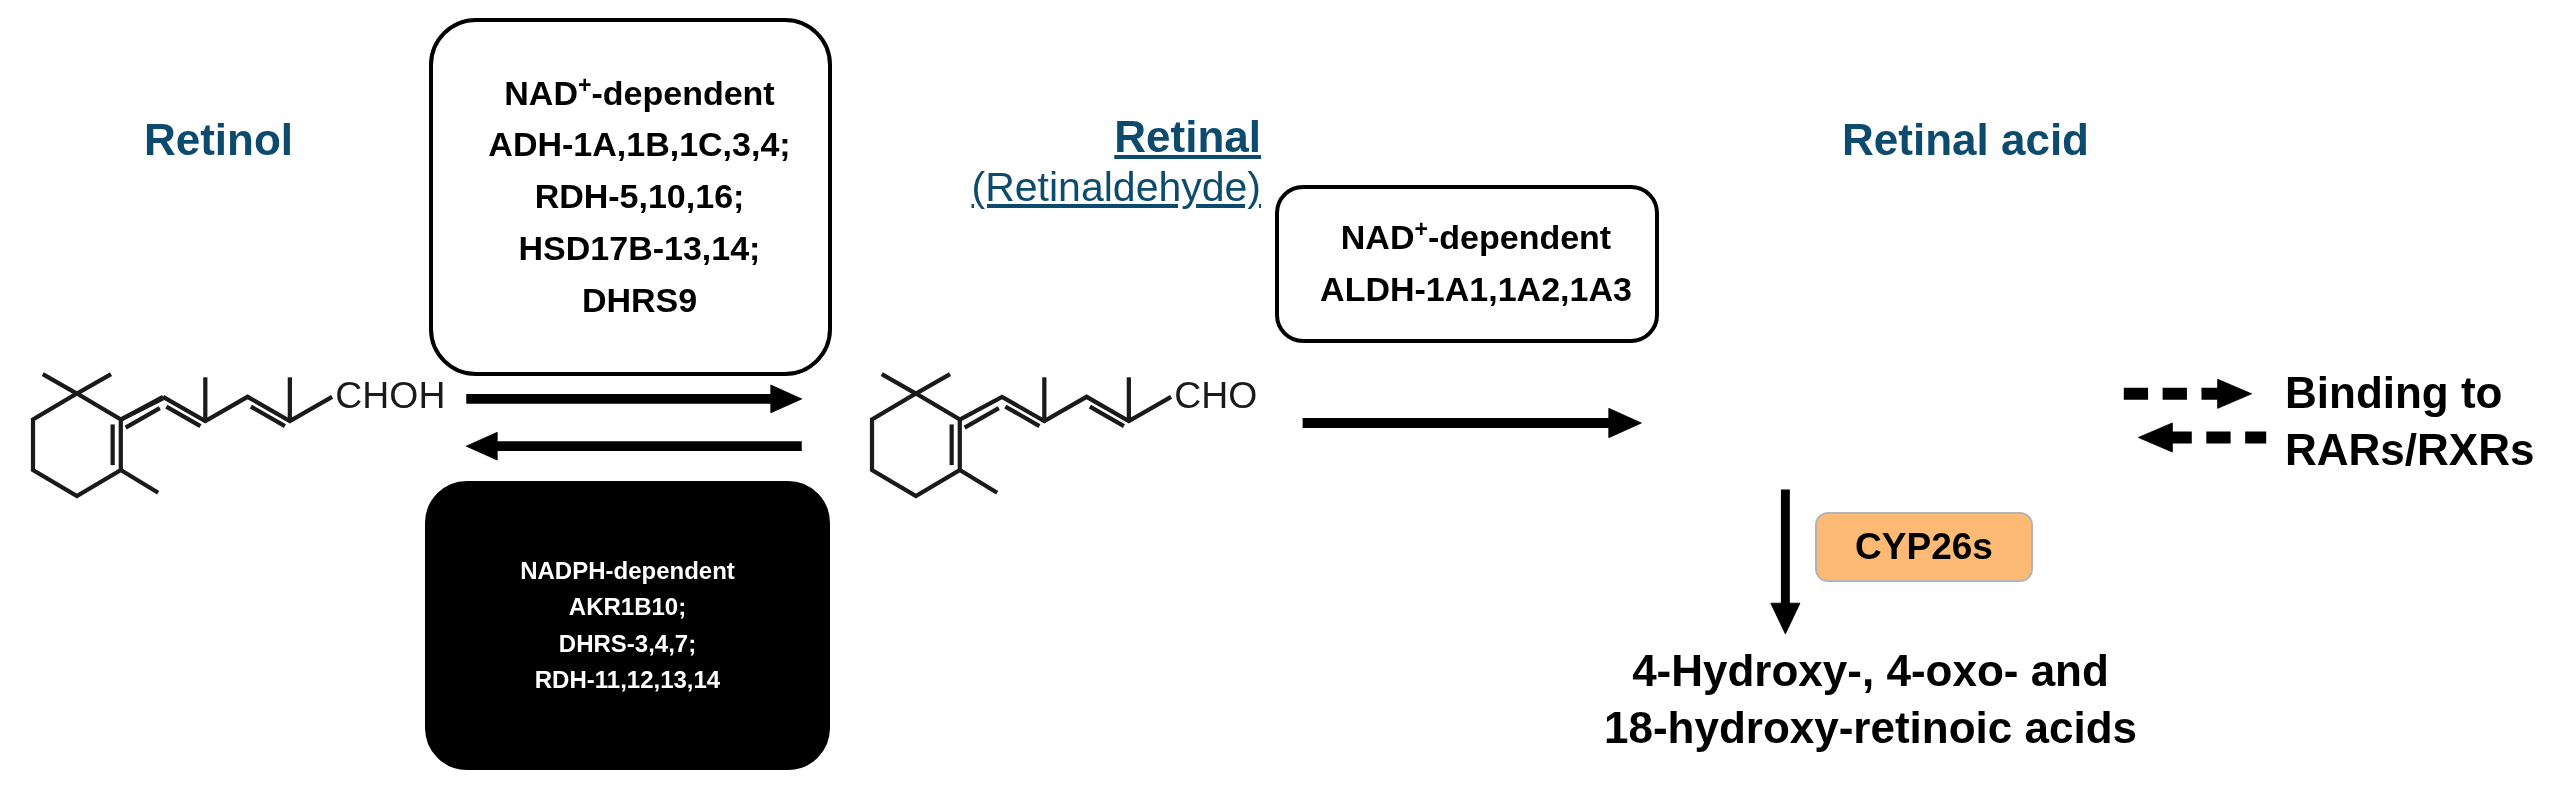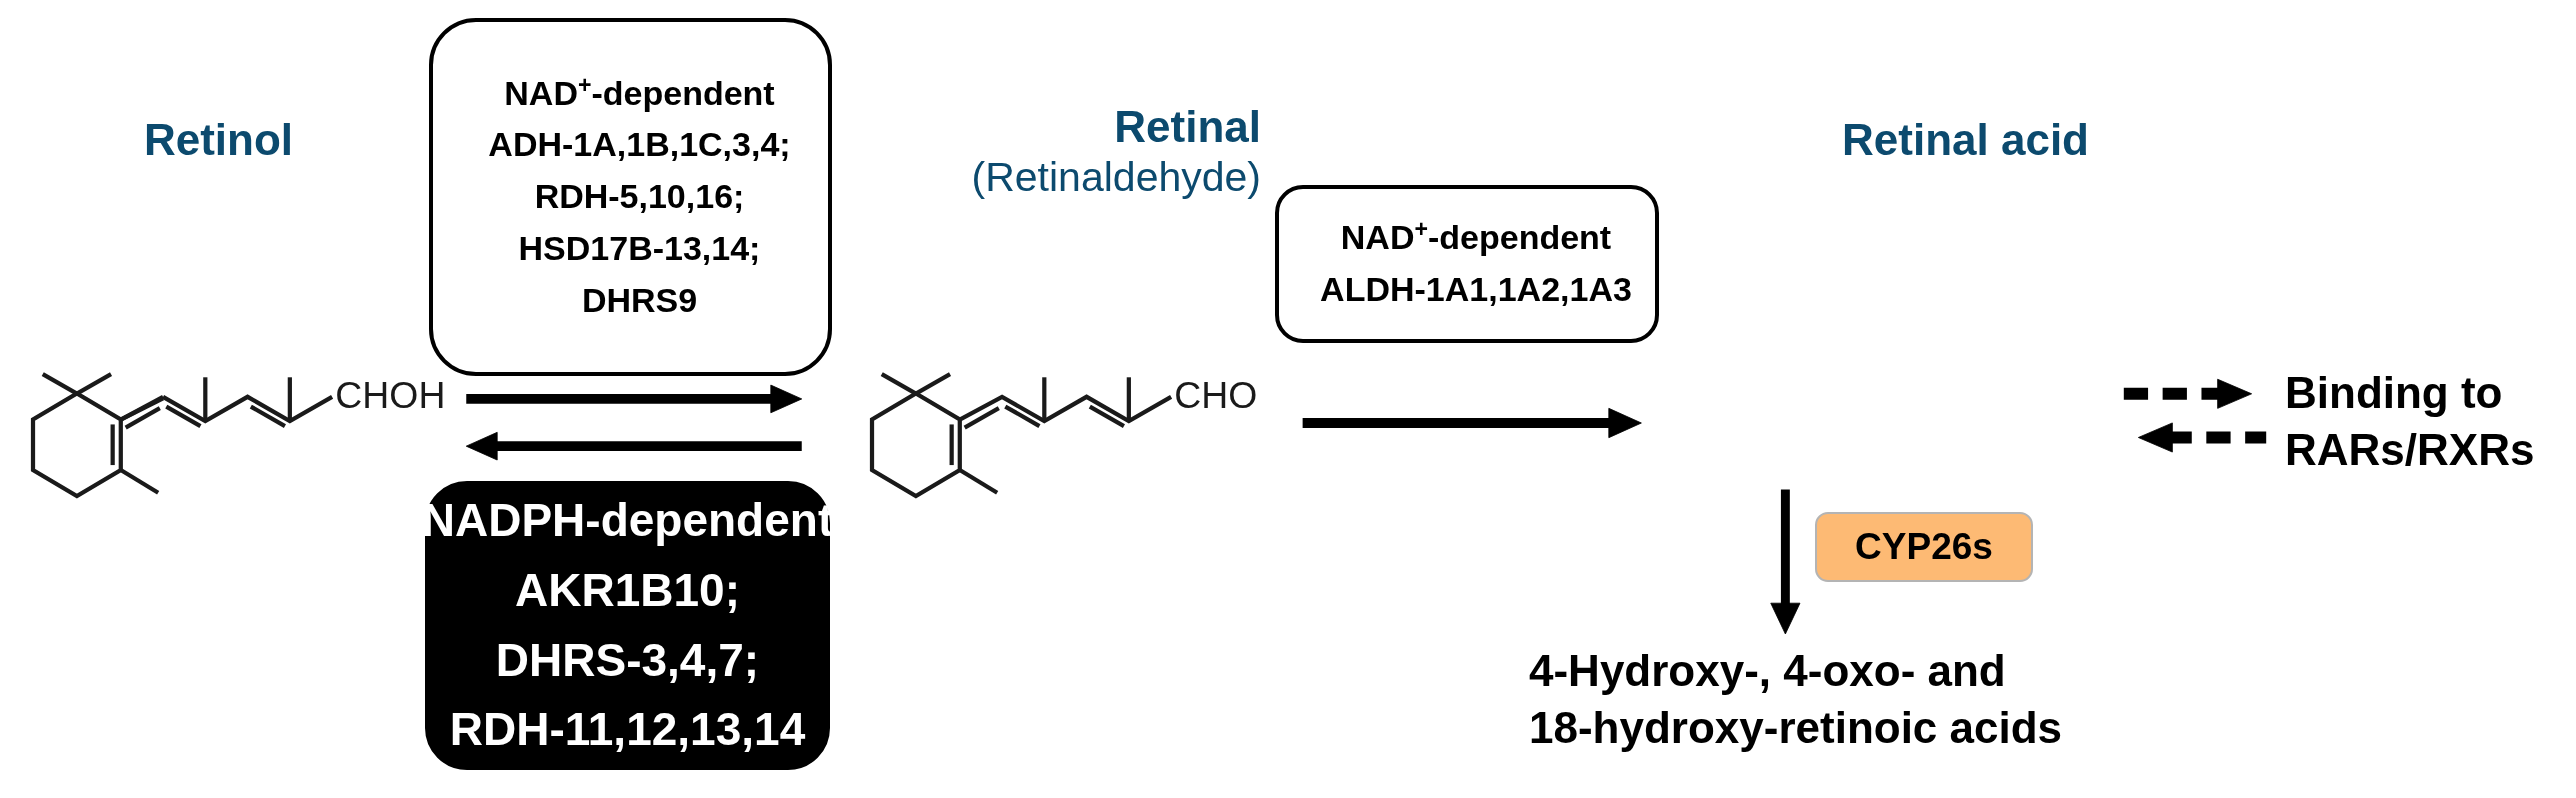--- a/index.html
+++ b/index.html
@@ -147,21 +147,21 @@
   </div>
 
   <div class="enz-box light" style="left:429px; top:18px; width:403px; height:358px; border-radius:47px; font-size:34px;">
     <span class="line">NAD<sup>+</sup>-dependent</span>
     <span class="line">ADH-1A,1B,1C,3,4;</span>
     <span class="line">RDH-5,10,16;</span>
     <span class="line">HSD17B-13,14;</span>
     <span class="line">DHRS9</span>
   </div>
 
-  <div class="enz-box dark" style="left:425px; top:481px; width:405px; height:289px; border-radius:42px; font-size:46px;">
+  <div class="enz-box dark" style="left:425px; top:481px; width:405px; height:289px; border-radius:42px; font-size:24px;">
     <span class="line">NADPH-dependent</span>
     <span class="line">AKR1B10;</span>
     <span class="line">DHRS-3,4,7;</span>
     <span class="line">RDH-11,12,13,14</span>
   </div>
 
   <div class="abs arrow-svg" style="left:463px; top:381px; width:342px; height:101px;">
     <svg width="342" height="101" viewBox="0 0 420 124" aria-hidden="true">
 
       <g>
@@ -169,21 +169,21 @@
         <path d="M 378 5 L 416 22 L 378 39 Z" fill="#000" stroke="none"></path>
       </g>
 
       <g>
         <line x1="38" y1="80" x2="416" y2="80" stroke="#000" stroke-width="12"></line>
         <path d="M 42 63 L 4 80 L 42 97 Z" fill="#000" stroke="none"></path>
       </g>
     </svg>
   </div>
 
-  <div class="cmpd-label" style="left:854px; top:101px; width:407px; font-size:44px;">
+  <div class="cmpd-label" style="left:854px; top:111px; width:407px; font-size:44px;text-decoration:underline;">
     <span>Retinal</span>
     <span class="sub" style="font-size:41px;">(Retinaldehyde)</span>
   </div>
 
   <div class="struct" style="left:846px; top:356px; width:382px; height:171px;">
     <svg width="382" height="171" viewBox="0 0 470 210" aria-hidden="true">
       <path d="M 32 78 L 32 140 L 86 172 L 140 140 L 140 78 L 86 46 Z"></path>
       <path d="M 130 84 L 130 134"></path>
       <path d="M 86 46 L 44 22"></path>
       <path d="M 86 46 L 128 22"></path>
@@ -239,19 +239,19 @@
     <svg width="46" height="146" viewBox="0 0 56 180" aria-hidden="true">
       <line x1="26" y1="2" x2="26" y2="146" stroke="#000" stroke-width="11"></line>
       <path d="M 8 142 L 26 180 L 44 142 Z" fill="#000" stroke="none"></path>
     </svg>
   </div>
 
   <div class="enz-tag" style="left:1815px; top:512px; width:218px; height:70px; font-size:37px;">
     <span>CYP26s</span>
   </div>
 
-  <div class="text-block" style="left:1529px; top:642px; font-size:44px; text-align:left; width:683px;">
+  <div class="text-block" style="left:1529px; top:642px; font-size:44px; text-align:center; width:683px;">
     <span class="line">4-Hydroxy-, 4-oxo- and</span>
     <span class="line">18-hydroxy-retinoic acids</span>
   </div>
 
 </div>
 
 
 </body></html>

